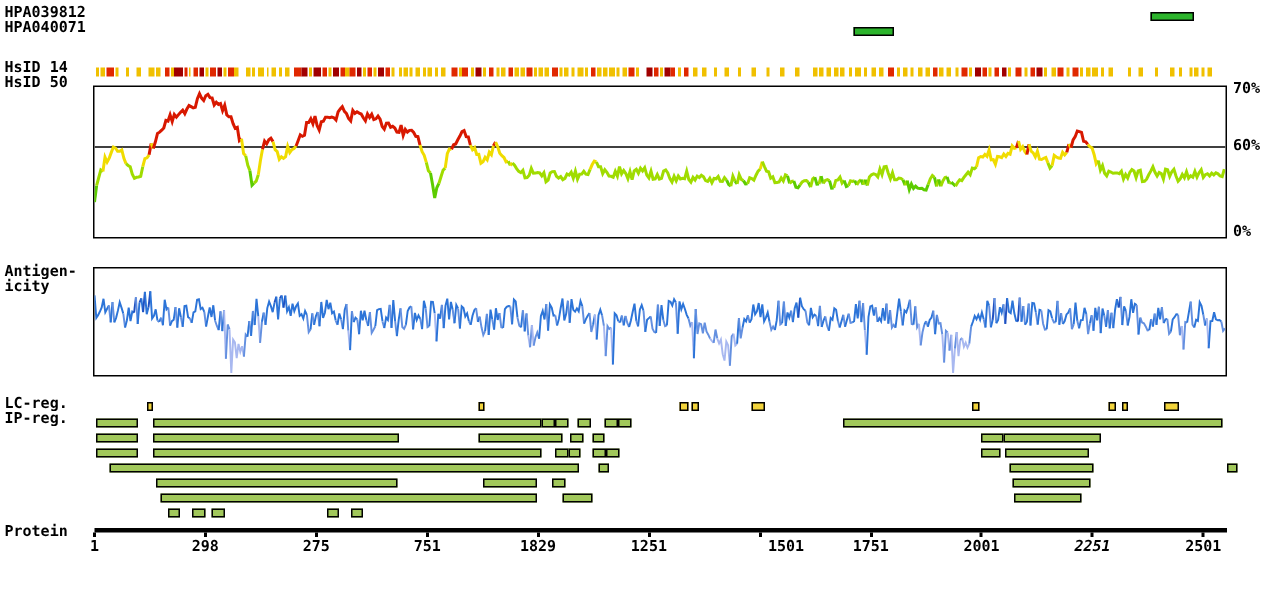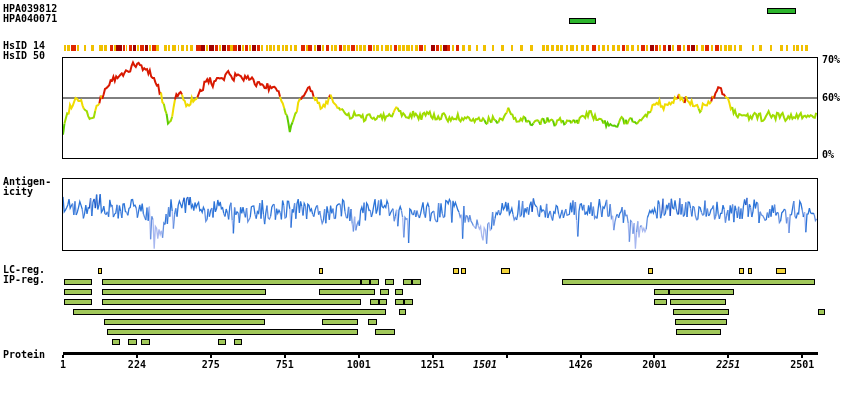--- a/index.html
+++ b/index.html
@@ -635,33 +635,33 @@
       <div class="bar" style="left: 155.2px; top: 60px; width: 8px; height: 6px; background: rgb(161, 200, 90);"></div>
       <div class="bar" style="left: 171.2px; top: 60px; width: 8px; height: 6px; background: rgb(161, 200, 90);"></div>
     </div>
 
   <span class="lbl" style="left:3px;top:350px">Protein</span>
   <div class="track" id="axis" style="left:0;top:0;width:850px;height:400px">
     <div class="axis-line" style="left:63px;top:352px;width:755px;height:3px"></div>
   <div class="tickmark" style="left: 62px; top: 355px;"></div>
       <div class="ticklbl" style="left: 43px; top: 360px;">1</div>
       <div class="tickmark" style="left: 135.9px; top: 355px;"></div>
-      <div class="ticklbl" style="left: 116.9px; top: 360px;">224</div>
+      <div class="ticklbl" style="left: 116.9px; top: 360px;">298</div>
       <div class="tickmark" style="left: 209.8px; top: 355px;"></div>
       <div class="ticklbl" style="left: 190.8px; top: 360px;">275</div>
       <div class="tickmark" style="left: 283.8px; top: 355px;"></div>
       <div class="ticklbl" style="left: 264.8px; top: 360px;">751</div>
       <div class="tickmark" style="left: 357.7px; top: 355px;"></div>
-      <div class="ticklbl" style="left: 338.7px; top: 360px;">1001</div>
+      <div class="ticklbl" style="left: 338.7px; top: 360px;">1829</div>
       <div class="tickmark" style="left: 431.6px; top: 355px;"></div>
       <div class="ticklbl" style="left: 412.6px; top: 360px;">1251</div>
       <div class="tickmark" style="left: 505.5px; top: 355px;"></div>
-      <div class="ticklbl" style="left: 465px; top: 360px; font-style: italic;">1501</div>
+      <div class="ticklbl" style="left: 504px; top: 360px;">1501</div>
       <div class="tickmark" style="left: 579.5px; top: 355px;"></div>
-      <div class="ticklbl" style="left: 560.5px; top: 360px;">1426</div>
+      <div class="ticklbl" style="left: 560.5px; top: 360px;">1751</div>
       <div class="tickmark" style="left: 653.4px; top: 355px;"></div>
       <div class="ticklbl" style="left: 634.4px; top: 360px;">2001</div>
       <div class="tickmark" style="left: 727.3px; top: 355px;"></div>
       <div class="ticklbl" style="left: 708.3px; top: 360px; font-style: italic;">2251</div>
       <div class="tickmark" style="left: 801.2px; top: 355px;"></div>
       <div class="ticklbl" style="left: 782.2px; top: 360px;">2501</div>
     </div>
 
 </div>
 

